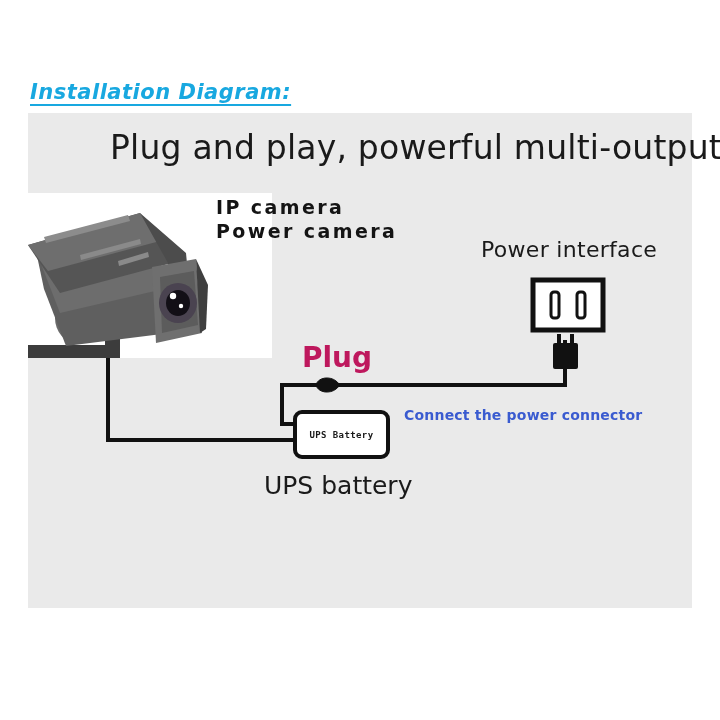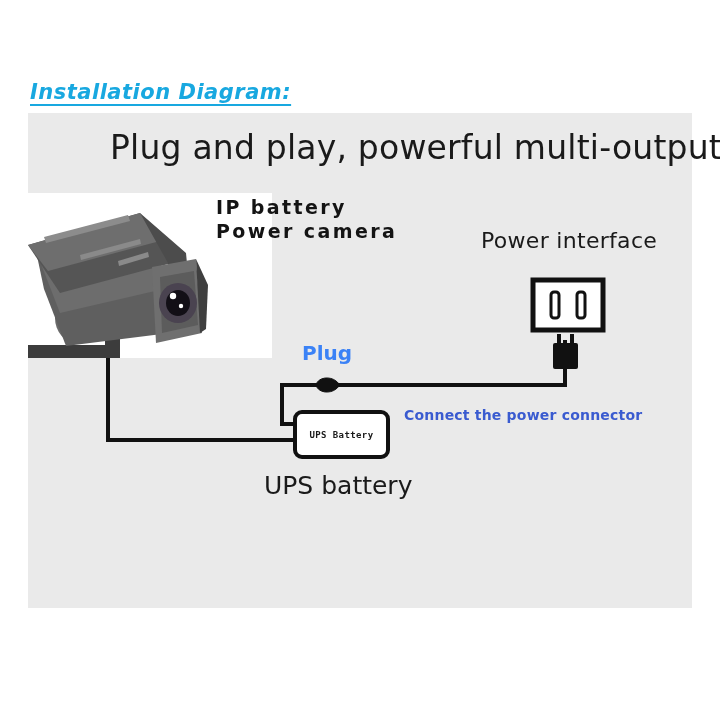--- a/index.html
+++ b/index.html
@@ -88,31 +88,31 @@
   }
   .cam-label-1 { left: 216px; top: 196px; }
   .cam-label-2 { left: 216px; top: 220px; }
 
   
   .plug-label {
     position: absolute;
     left: 302px;
     top: 341px;
     font-family: "DejaVu Sans", sans-serif;
-    font-size: 20px;
+    font-size: 28px;
     font-weight: bold;
-    color: #3b82f6;
+    color: #be185d;
     white-space: nowrap;
   }
 
   
   .power-label {
     position: absolute;
     left: 481px;
-    top: 228px;
+    top: 237px;
     font-family: "DejaVu Sans", sans-serif;
     font-size: 22px;
     font-weight: 400;
     color: #1a1a1a;
     letter-spacing: 0.3px;
     white-space: nowrap;
   }
 
   
   .ups-caption {
@@ -224,21 +224,21 @@
 
       <ellipse cx="178" cy="110" rx="19" ry="20" fill="#4a4350"></ellipse>
       <ellipse cx="178" cy="110" rx="12" ry="13" fill="#120f16"></ellipse>
       <circle cx="173" cy="103" r="3.2" fill="#ffffff"></circle>
       <circle cx="181" cy="113" r="2.2" fill="#ffffff"></circle>
 
       <polygon points="196,66 208,92 206,136 200,140" fill="#3f3f3f"></polygon>
     </svg>
   </div>
 
-  <div class="cam-label cam-label-1">IP battery</div>
+  <div class="cam-label cam-label-1">IP camera</div>
   <div class="cam-label cam-label-2">Power camera</div>
 
   <div class="plug-label">Plug</div>
 
   <div class="power-label">Power interface</div>
 
   <svg class="outlet-layer" viewBox="0 0 720 720" xmlns="http://www.w3.org/2000/svg">
 
     <rect x="533" y="280" width="70" height="50" fill="#ffffff" stroke="#111111" stroke-width="5"></rect>
 

